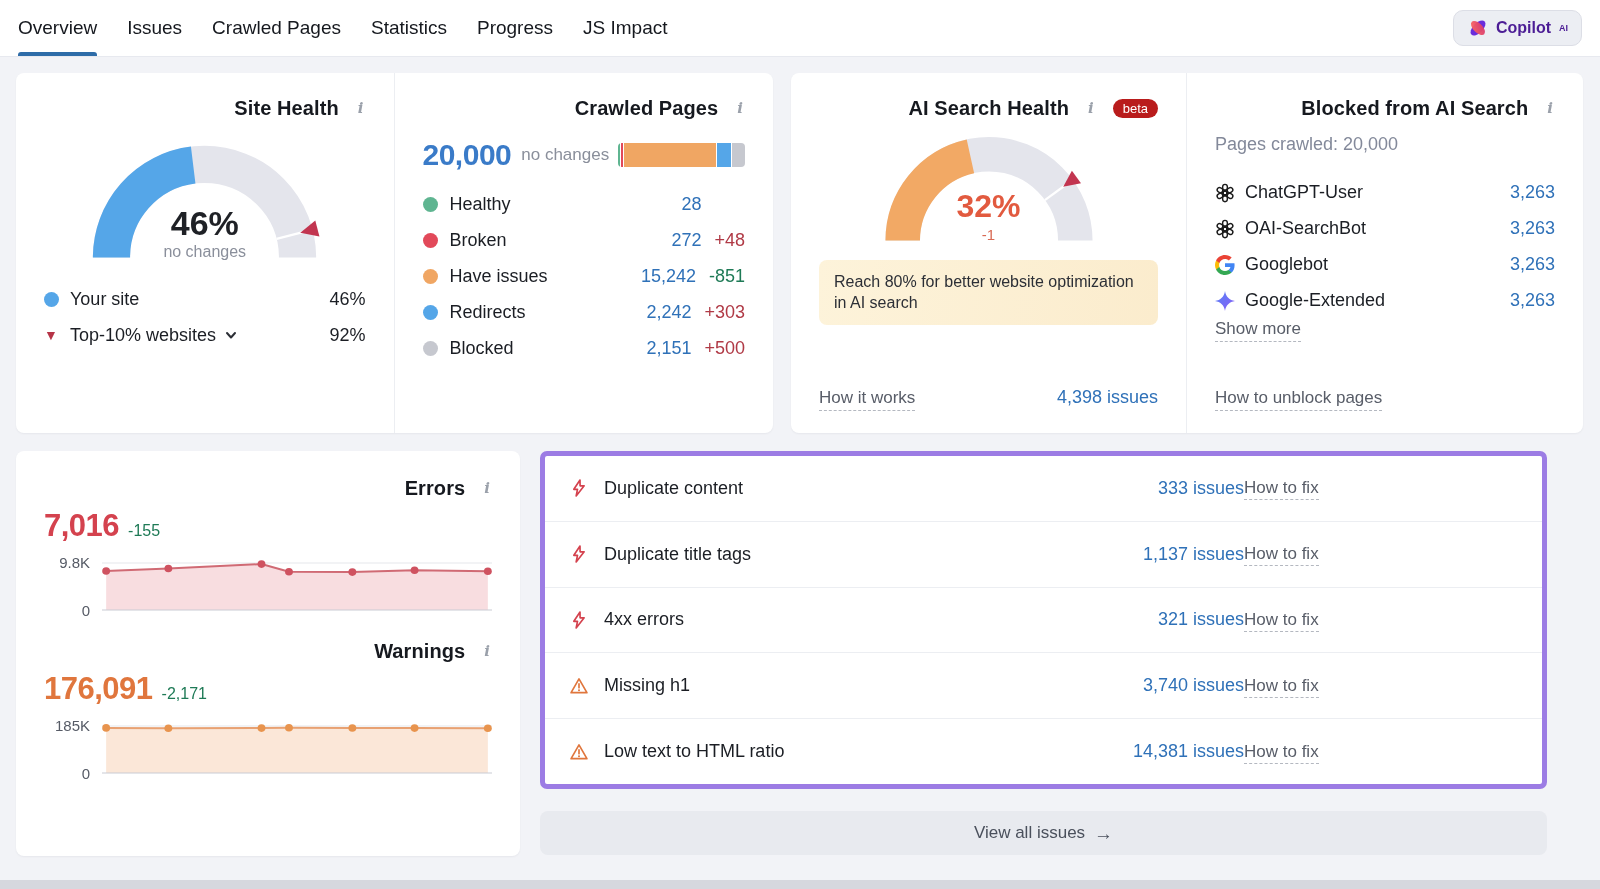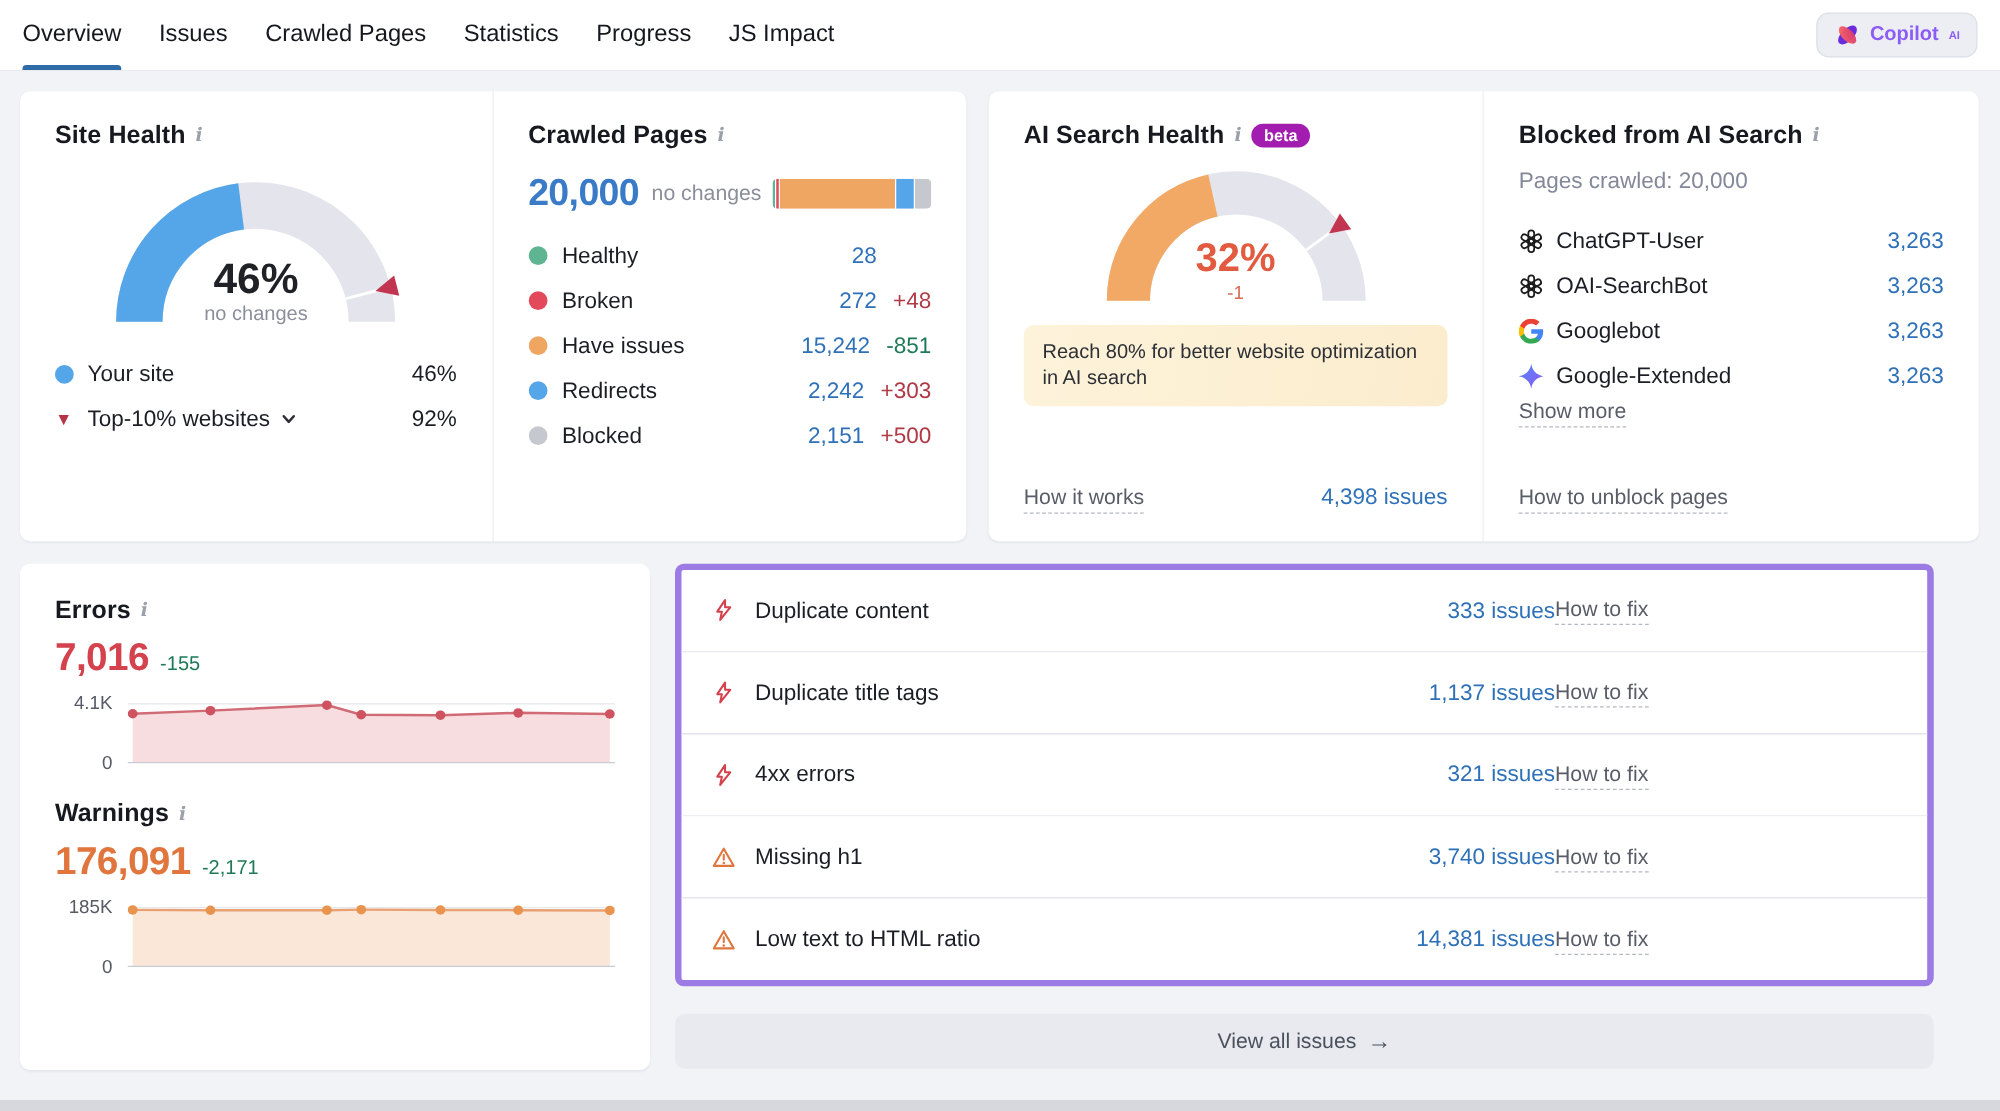--- a/index.html
+++ b/index.html
@@ -15,37 +15,37 @@
   .topnav {
     height:57px; background:#fff; border-bottom:1px solid #e7e9ef;
     display:flex; align-items:stretch; padding:0 18px;
   }
   .tabs { display:flex; gap:30px; }
   .tab { display:flex; align-items:center; font-size:19px; font-weight:500; color:#15181e; position:relative; cursor:pointer; white-space:nowrap; }
   .tab.active::after { content:""; position:absolute; left:0; right:0; bottom:0; height:4px; background:#2e6ca8; border-radius:3px 3px 0 0; }
   .copilot-btn {
     margin-left:auto; align-self:center; display:flex; align-items:center; gap:7px;
     background:#eceef3; border:1px solid #dcdee6; border-radius:10px;
-    padding:6px 13px; font-size:16px; font-weight:600; color:#8b5cf6;
+    padding:6px 13px; font-size:16px; font-weight:600; color:#4c1d95;
     font-family:"Liberation Sans", sans-serif; cursor:pointer;justify-content:center;
   }
   .copilot-btn sup { font-size:9px; margin-left:1px; }
   
   .main { padding:16px 16px 0 16px; }
   .row1 { display:flex; gap:18px; }
   .card { background:#fff; border-radius:8px; box-shadow:0 1px 2px rgba(20,20,40,.05); }
   .card.split { display:flex; height:360px; }
   .card.split .half { width:50%; padding:24px 28px 22px 28px; display:flex; flex-direction:column; }
   .card.split .half:first-child { border-right:1px solid #eceef2; }
   .card-w-left { width:757px; }
   .card-w-right { width:792px; }
-  .title-row { display:flex; align-items:center; gap:6px; }
+  .title-row { display:flex; align-items:center; gap:17px;justify-content:flex-end; }
   .card-title { font-size:20px; font-weight:700; color:#16191f; letter-spacing:.1px; }
   .info-i { font-family:"DejaVu Serif", serif; font-style:italic; font-weight:700; font-size:15px; color:#9aa0aa; cursor:pointer; line-height:1; padding:0 2px; }
-  .beta-badge { background:#a21caf; color:#fff; font-size:13px; font-weight:700; border-radius:10px; padding:3px 10px; line-height:1; }
+  .beta-badge { background:#b91c1c; color:#fff; font-size:13px; font-weight:400; border-radius:10px; padding:3px 10px; line-height:1; }
   
   .gauge-wrap { position:relative; margin:16px auto 0 auto; }
   .gauge-wrap.sh { width:235px; }
   .gauge-wrap.ai { width:218px; margin-top:8px; }
   .gauge-wrap svg { display:block; width:100%; }
   .gauge-center { position:absolute; left:0; right:0; bottom:2px; text-align:center; }
   .gauge-value { font-size:34px; font-weight:700; color:#1f2126; line-height:36px; }
   .gauge-sub { font-size:16px; color:#8a8f9b; line-height:22px; }
   .ai .gauge-value { font-size:32px; color:#e25a3f; }
   .ai .gauge-sub { color:#d96a54; font-size:15px; }
@@ -349,21 +349,21 @@
         <div class="title-row">
           <span class="card-title">Errors</span>
           <span class="info-i">i</span>
         </div>
         <div class="ew-number-row">
           <span class="ew-number err">7,016</span>
           <span class="ew-delta delta-good">-155</span>
         </div>
         <div class="chart-row">
           <div class="ylabs">
-            <span class="ylab-top">4.1K</span>
+            <span class="ylab-top">9.8K</span>
             <span class="ylab-bot">0</span>
           </div>
           <svg viewBox="0 0 376 58" preserveAspectRatio="none">
               <line x1="0" y1="5" x2="376" y2="5" stroke="#e5e7eb" stroke-width="1"></line>
               <path d="M 4 52 L 4 13.0 L 63.984 10.5 L 153.77599999999998 6.1 L 180.272 13.8 L 241.36 14.1 L 301.344 12.3 L 372 13.2 L 372 52 Z" fill="#f8dde0"></path>
               <line x1="0" y1="52" x2="376" y2="52" stroke="#c9ccd4" stroke-width="1"></line>
               <polyline points="4,13.0 63.984,10.5 153.77599999999998,6.1 180.272,13.8 241.36,14.1 301.344,12.3 372,13.2" fill="none" stroke="#d06a74" stroke-width="2"></polyline>
               <circle cx="4" cy="13.0" r="3.8" fill="#cf5260"></circle>
               <circle cx="63.984" cy="10.5" r="3.8" fill="#cf5260"></circle>
               <circle cx="153.77599999999998" cy="6.1" r="3.8" fill="#cf5260"></circle>

